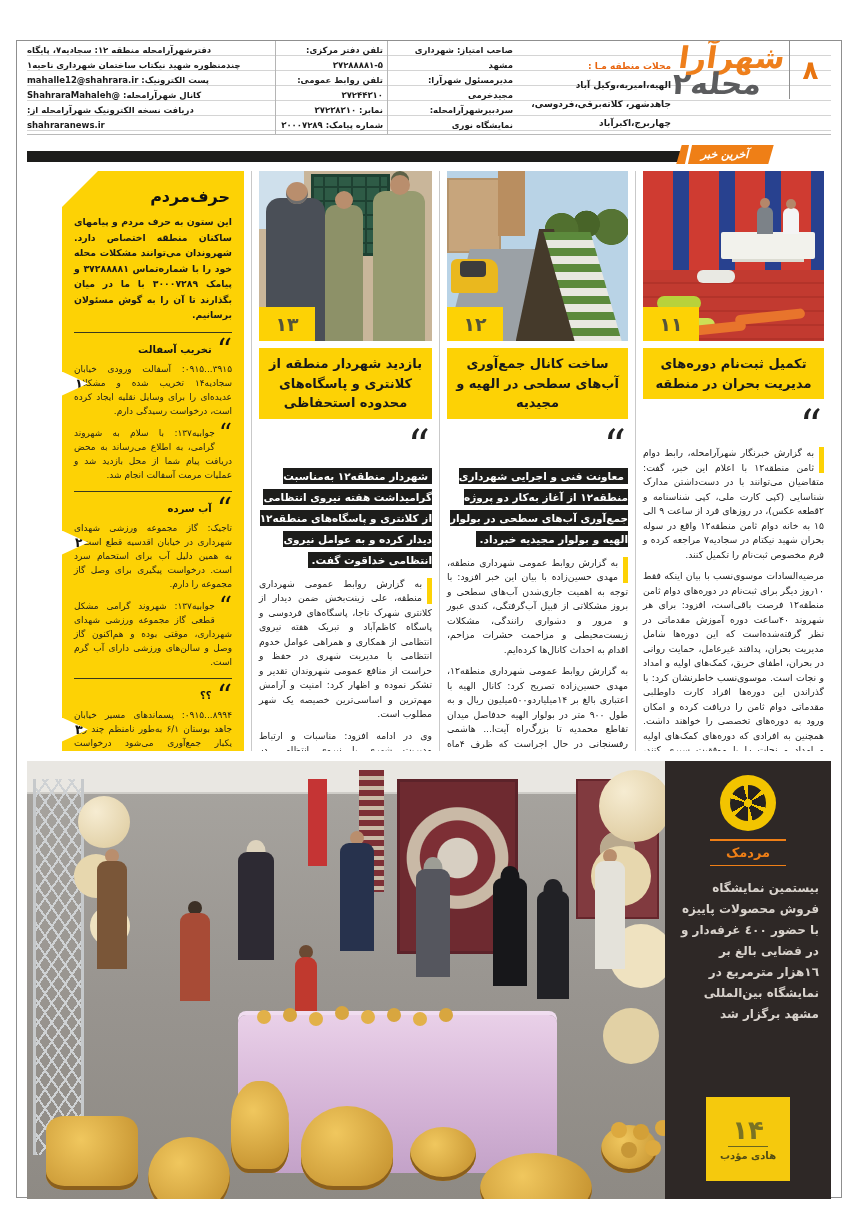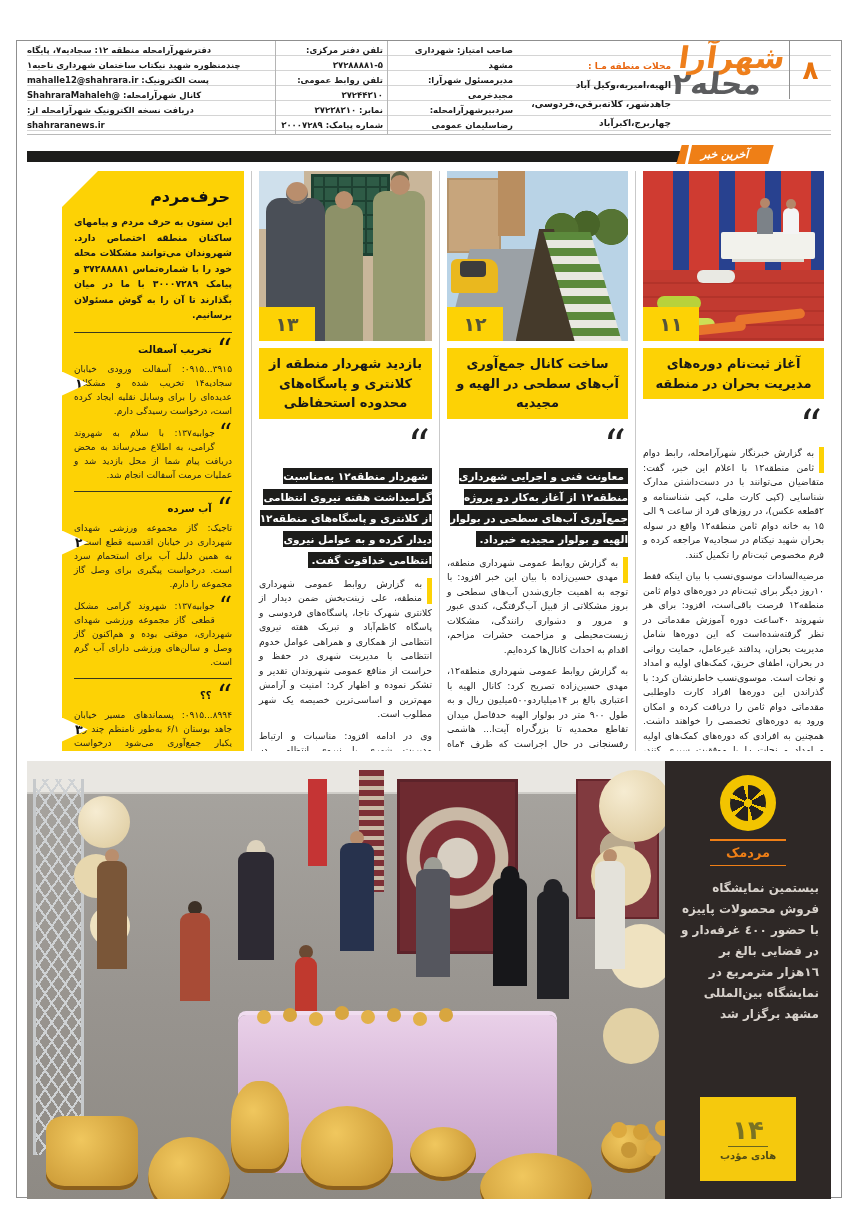--- a/index.html
+++ b/index.html
@@ -134,21 +134,21 @@
 
   .feat-panel{width:166px;background:#2e2826;display:flex;flex-direction:column;align-items:center;padding:14px 12px 18px;direction:rtl}
   .aperture{width:56px;height:56px;border-radius:50%;background:#f2c400;display:flex;align-items:center;justify-content:center}
   .aperture .bl{width:36px;height:36px;border-radius:50%;
     background:radial-gradient(circle,#f2c400 0 4px,transparent 4px),
     conic-gradient(#262220 0 45deg,#f2c400 45deg 60deg,#262220 60deg 105deg,#f2c400 105deg 120deg,#262220 120deg 165deg,#f2c400 165deg 180deg,#262220 180deg 225deg,#f2c400 225deg 240deg,#262220 240deg 285deg,#f2c400 285deg 300deg,#262220 300deg 345deg,#f2c400 345deg 360deg)}
   .p-rule{width:76px;border:0;border-top:2px solid #ef7f16;margin:8px 0 4px}
   .p-label{color:#ef7f16;font-size:13px;font-weight:800}
   .p-rule2{width:76px;border:0;border-top:1px solid #ef7f16;margin:5px 0 12px}
   .p-caption{color:#d8d2cc;font-size:12px;font-weight:700;line-height:21px;text-align:right;width:100%}
-  .credit-box{margin-top:auto;width:96px;height:84px;background:#f5c90d;display:flex;flex-direction:column;align-items:center;justify-content:center;gap:3px}
+  .credit-box{margin-top:auto;width:84px;height:84px;background:#f5c90d;display:flex;flex-direction:column;align-items:center;justify-content:center;gap:3px}
   .credit-box .n{font-size:26px;font-weight:800;color:#7a7324;line-height:1}
   .credit-box .rule{width:40px;border-top:1.5px solid #6b661f}
   .credit-box .c{font-size:10px;font-weight:700;color:#4f4b16}
 </style>
 </head>
 <body>
 
 <div class="page">
   <div class="frame">
 
@@ -159,21 +159,21 @@
         <span class="logo-sub">محله۱۲</span>
       </div>
       <div class="regions mh-cell">
         <div><span class="lbl">محلات منطقه مـا :</span>
           <span>الهیه،امیریه،وکیل آباد</span></div>
         <div>جاهدشهر، کلاته‌برقی،فردوسی، چهاربرج،اکبرآباد</div>
       </div>
       <div class="credits mh-cell">
         <div>صاحب امتیاز: شهرداری مشهد</div>
         <div>مدیرمسئول شهرآرا: مجیدخرمی</div>
-        <div>سردبیرشهرآرامحله: رضاسلیمان عمومی</div>
+        <div>سردبیرشهرآرامحله: نمایشگاه نوری</div>
         <div>مدیرمنطقه ۱۲ شهرآرا: سجاد هوشمند</div>
 
       </div>
       <div class="contact mh-cell">
         <div>تلفن دفتر مرکزی: ۵-۳۷۲۸۸۸۸۱</div>
         <div>تلفن روابط عمومی: ۳۷۲۴۴۳۱۰</div>
         <div>نمابر: ۳۷۲۳۸۳۱۰</div>
         <div>شماره پیامک: ۳۰۰۰۷۲۸۹</div>
         <div>دفتر مرکزی روزنامه شهرآرا: میدان شهدا،</div>
 
@@ -204,21 +204,21 @@
             <i class="floor"></i>
             <i class="table"></i>
             <i class="sit1"></i>
             <i class="sit2"></i>
             <i class="v1"></i>
             <i class="v2"></i>
             <i class="str"></i>
           </div>
           <div class="photo-num">۱۱</div>
         </div>
-        <h2 class="headline">آغاز ثبت‌نام دوره‌های مدیریت بحران در منطقه</h2>
+        <h2 class="headline">تکمیل ثبت‌نام دوره‌های مدیریت بحران در منطقه</h2>
         <div class="quote-glyph">“</div>
         <p class="body-p"><span class="ybar"></span><span>به گزارش خبرنگار شهرآرامحله، رابط دوام ثامن منطقه۱۲ با اعلام این خبر، گفت: متقاضیان می‌توانند با در دست‌داشتن مدارک شناسایی (کپی کارت ملی، کپی شناسنامه و ۲قطعه عکس)، در روزهای فرد از ساعت ۹ الی ۱۵ به خانه دوام ثامن منطقه۱۲ واقع در سوله بحران شهید نیکتام در سجادیه۷ مراجعه کرده و فرم مخصوص ثبت‌نام را تکمیل کنند.</span></p>
         <p class="body-p"><span>مرضیه‌السادات موسوی‌نسب با بیان اینکه فقط ۱۰روز دیگر برای ثبت‌نام در دوره‌های دوام ثامن منطقه۱۲ فرصت باقی‌است، افزود: برای هر شهروند ۴۰ساعت دوره آموزش مقدماتی در نظر گرفته‌شده‌است که این دوره‌ها شامل مدیریت بحران، پدافند غیرعامل، حمایت روانی در بحران، اطفای حریق، کمک‌های اولیه و امداد و نجات است. موسوی‌نسب خاطرنشان کرد: با گذراندن این دوره‌ها افراد کارت داوطلبی مقدماتی دوام ثامن را دریافت کرده و امکان ورود به دوره‌های تخصصی را خواهند داشت. همچنین به افرادی که دوره‌های کمک‌های اولیه و امداد و نجات را با موفقیت سپری کنند، مدرک معتبر سازمان هلال احمر اهدا خواهدشد.</span></p>
       </article>
 
       <article class="col a-col">
         <div class="photo">
           <div class="art a12">
             <i class="bld1"></i>
             <i class="bld2"></i>

